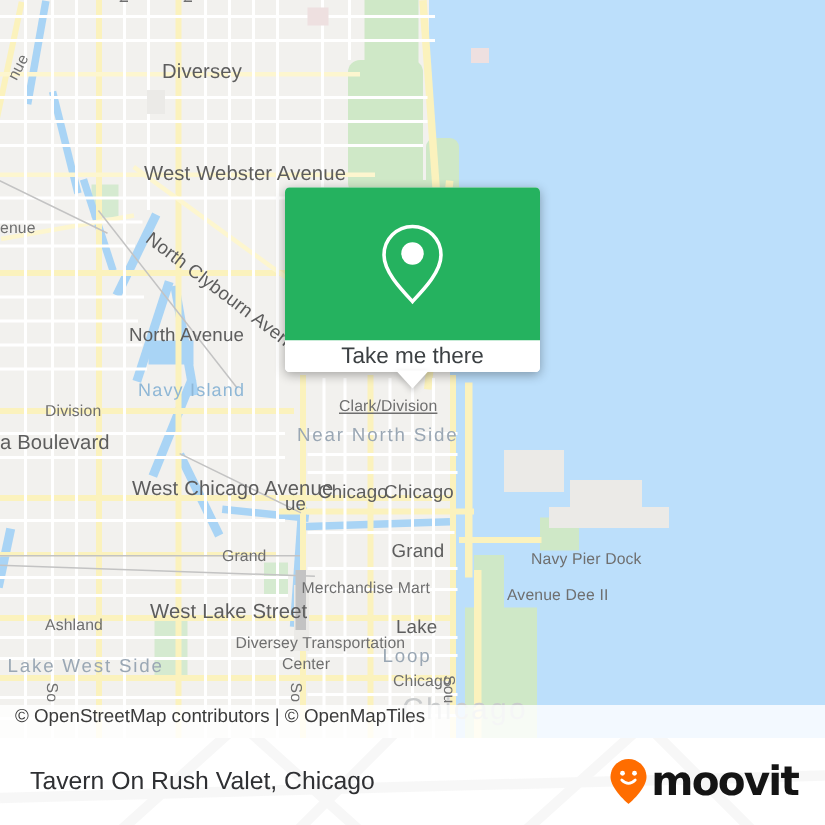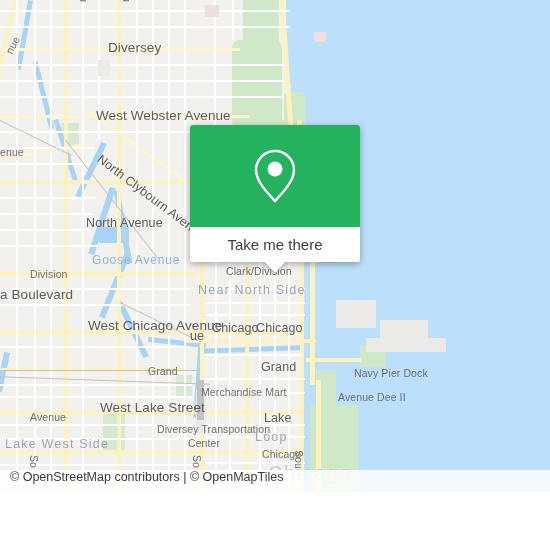--- a/index.html
+++ b/index.html
@@ -101,21 +101,21 @@
   }
   .popup-head {
     height: 102px;
     background: #25b25f;
     border-radius: 3px 3px 0 0;
     display: flex;
     align-items: center;
     justify-content: center;
   }
   .popup-foot {
-    height: 35px;
+    height: 21px;
     display: flex;
     align-items: center;
     justify-content: center;
     border-radius: 0 0 3px 3px;
     background: #ffffff;
   }
   .popup-foot span {
     font-size: 15px;
     color: #3c4043;
   }
@@ -317,36 +317,36 @@
 
     <div id="map-labels">
         <div class="lbl lbl-big" style="left: 108px; top: 40px;">Diversey</div>
         <div class="lbl lbl-big" style="left: 96px; top: 108px;">West Webster Avenue</div>
         <div class="lbl lbl-rot" style="left: 76px; top: 2px; transform: rotate(-90deg);">nue</div>
         <div class="lbl lbl-rot" style="left: 119px; top: 2px; transform: rotate(-90deg);">nue</div>
         <div class="lbl lbl-rot" style="left: 3px; top: 50px; transform: rotate(-62deg);">nue</div>
         <div class="lbl lbl" style="left: 0px; top: 146px;">enue</div>
         <div class="lbl lbl-street lbl-rot" style="left: 103px; top: 152px; transform: rotate(37deg);">North Clybourn Avenue</div>
         <div class="lbl lbl-street" style="left: 86px; top: 216px;">North Avenue</div>
-        <div class="lbl lbl-water" style="left: 92px; top: 253px;">Goose Avenue</div>
+        <div class="lbl lbl-water" style="left: 92px; top: 253px;">Navy Island</div>
         <div class="lbl lbl" style="left: 30px; top: 268px;">Division</div>
         <div class="lbl lbl-big" style="left: 0px; top: 287px;">a Boulevard</div>
-        <div class="lbl lbl" style="left: 226px; top: 265px;">Clark/Division</div>
+        <div class="lbl lbl" style="left: 226px; top: 265px; text-decoration: underline;">Clark/Division</div>
         <div class="lbl lbl-area" style="left: 198px; top: 283px;">Near North Side</div>
         <div class="lbl lbl-big" style="left: 88px; top: 318px;">West Chicago Avenue</div>
         <div class="lbl lbl-street" style="left: 212px; top: 321px;">Chicago</div>
         <div class="lbl lbl-street" style="left: 256px; top: 321px;">Chicago</div>
         <div class="lbl lbl-street" style="left: 190px; top: 329px;">ue</div>
         <div class="lbl lbl" style="left: 148px; top: 365px;">Grand</div>
         <div class="lbl lbl-street" style="left: 261px; top: 360px;">Grand</div>
         <div class="lbl lbl" style="left: 201px; top: 386px;">Merchandise Mart</div>
         <div class="lbl lbl" style="left: 354px; top: 367px;">Navy Pier Dock</div>
         <div class="lbl lbl" style="left: 338px; top: 391px;">Avenue Dee II</div>
         <div class="lbl lbl-big" style="left: 100px; top: 400px;">West Lake Street</div>
-        <div class="lbl lbl" style="left: 30px; top: 411px;">Avenue</div>
+        <div class="lbl lbl" style="left: 30px; top: 411px;">Ashland</div>
         <div class="lbl lbl-street" style="left: 264px; top: 411px;">Lake</div>
         <div class="lbl lbl" style="left: 157px; top: 423px;">Diversey Transportation</div>
         <div class="lbl lbl" style="left: 188px; top: 437px;">Center</div>
         <div class="lbl lbl-area" style="left: 5px; top: 437px;">Lake West Side</div>
         <div class="lbl lbl-area" style="left: 255px; top: 430px;">Loop</div>
         <div class="lbl lbl" style="left: 262px; top: 448px;">Chicago</div>
         <div class="lbl lbl-rot" style="left: 40px; top: 455px; transform: rotate(90deg);">So</div>
         <div class="lbl lbl-rot" style="left: 203px; top: 455px; transform: rotate(90deg);">So</div>
         <div class="lbl lbl-rot" style="left: 305px; top: 450px; transform: rotate(90deg);">Sou</div>
         <div class="lbl lbl-huge" style="left: 268px; top: 462px;">Chicago</div>
@@ -363,14 +363,34 @@
         <span>Take me there</span>
       </div>
       <div class="popup-tail"></div>
     </div>
 
     <div class="attrib">
       <span>© OpenStreetMap contributors | © OpenMapTiles</span>
     </div>
   </div>
 
+  <div class="footer">
+    <svg class="footer-wm" viewBox="0 0 550 550">
+      <g stroke="#f0f0f0" stroke-width="7" fill="none">
+        <path d="M60 560 L160 470 L260 560"></path>
+        <path d="M180 560 L300 440"></path>
+        <path d="M330 560 L430 470 L520 560"></path>
+        <path d="M0 520 L550 505"></path>
+      </g>
+    </svg>
+    <div class="footer-title">Tavern On Rush Valet, Chicago</div>
+    <div class="logo">
+      <svg class="logo-pin" width="26" height="32" viewBox="0 0 26 32">
+        <path d="M13 1 C6.4 1 1 6.4 1 13 C1 21 13 31 13 31 C13 31 25 21 25 13 C25 6.4 19.6 1 13 1 Z" fill="#ff6d00"></path>
+        <circle cx="9" cy="10.5" r="1.6" fill="#ffffff"></circle>
+        <circle cx="17" cy="10.5" r="1.6" fill="#ffffff"></circle>
+        <path d="M8.5 15 Q13 19.5 17.5 15" stroke="#ffffff" stroke-width="1.8" fill="none" stroke-linecap="round"></path>
+      </svg>
+      <div class="logo-text">moovit</div>
+    </div>
+  </div>
 
 </div>
 
 </body></html>

